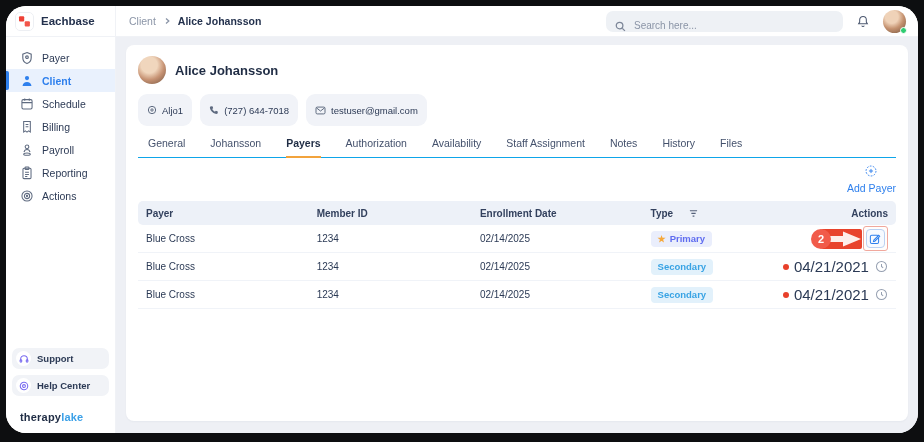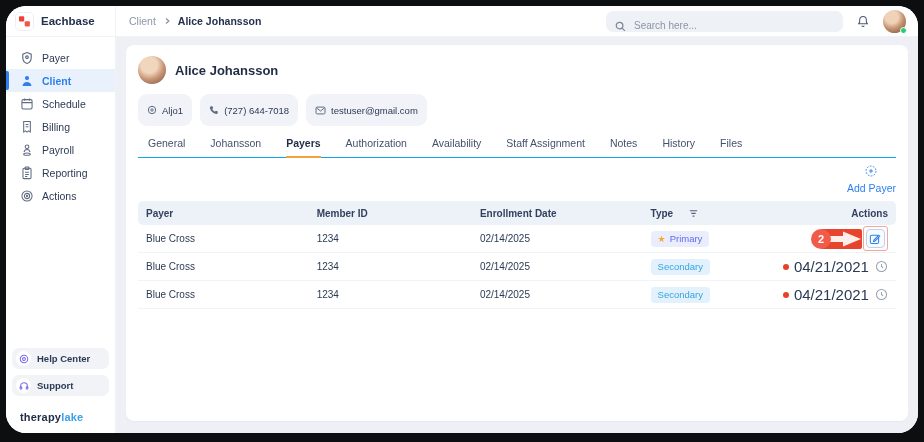--- a/index.html
+++ b/index.html
@@ -61,21 +61,21 @@
   .tab.active { color: #1f2c44; font-weight: bold; border-bottom: 2.5px solid #f2a33c; margin-bottom: -1px; }
   .panel-top { display: flex; justify-content: flex-end; margin-top: 7px; }
   .add-payer { display: flex; align-items: center; gap: 5px; color: #2f80ed; font-size: 10.5px; cursor: pointer; background: none; border: 0; font-family: inherit; padding: 0; flex-direction: column; }
   
   .table { margin-top: 7px; }
   .thead { display: flex; align-items: center; height: 24px; background: #edf1f8; border-radius: 5px; font-size: 10px; font-weight: bold; color: #33415e; padding: 0 8px; }
   .trow { display: flex; align-items: center; height: 28px; border-bottom: 1px solid #f0f3f8; font-size: 10px; color: #2b3a55; padding: 0 8px; }
   .col-payer { width: 23%; } .col-member { width: 22%; } .col-date { width: 23%; }
   .col-type { width: 17%; display: flex; align-items: center; gap: 16px; }
   .col-actions { width: 15%; display: flex; justify-content: flex-end; align-items: center; }
-  .badge { display: inline-flex; align-items: center; gap: 4px; height: 16px; padding: 0 7px; border-radius: 4px; font-size: 9.5px; font-weight: normal; }
+  .badge { display: inline-flex; align-items: center; gap: 4px; height: 16px; padding: 0 7px; border-radius: 4px; font-size: 9.5px; font-weight: bold; }
   .badge.primary { background: #eaeefc; color: #5f6cf0; }
   .badge.secondary { background: #e2f1fb; color: #38a3e4; }
   .star-icon::before { content: "★"; color: #f6a83a; font-size: 9px; }
   .dot-red { width: 6px; height: 6px; border-radius: 50%; background: #e8402a; display: inline-block; }
   .end-date { font-size: 15px; color: #2b3a55; margin: 0 6px 0 5px; }
   
   .anno-step { width: 20px; height: 20px; border-radius: 50%; background: #f15b4a; color: #fff; font-size: 11px; font-weight: bold; display: flex; align-items: center; justify-content: center; position: relative; z-index: 2; margin-right: -10px; }
   .anno-arrow { position: relative; z-index: 1; margin-right: -4px; display: flex; }
   .edit-highlight { border: 1.5px solid #f0a89d; border-radius: 3px; padding: 2px; display: flex; background: #fffdfc; }
   .edit-btn { width: 19px; height: 19px; border: 1px solid #bcd2f2; background: #f7faff; border-radius: 4px; display: flex; align-items: center; justify-content: center; cursor: pointer; padding: 0; }
@@ -193,35 +193,35 @@
               <circle cx="8" cy="8" r="3"></circle>
               <circle cx="8" cy="8" r="0.7"></circle>
             </svg>
           </span>
         <span>Actions</span>
       </div>
       <div class="side-spacer"></div>
       <div class="side-pill">
         <span class="pill-circle">
             <svg width="10" height="10" viewBox="0 0 12 12" fill="none" stroke="#7a6cf0" stroke-width="1.3">
-              <circle cx="6" cy="6" r="4.5"></circle>
-              <circle cx="6" cy="6" r="1.7"></circle>
-            </svg>
-          </span>
-        <span>Help Center</span>
+              <path d="M2 8V6a4 4 0 0 1 8 0v2"></path>
+              <rect x="1.3" y="6.8" width="2" height="3" rx="1"></rect>
+              <rect x="8.7" y="6.8" width="2" height="3" rx="1"></rect>
+            </svg>
+          </span>
+        <span>Support</span>
       </div>
       <div class="side-pill">
         <span class="pill-circle">
             <svg width="10" height="10" viewBox="0 0 12 12" fill="none" stroke="#7a6cf0" stroke-width="1.3">
-              <path d="M2 8V6a4 4 0 0 1 8 0v2"></path>
-              <rect x="1.3" y="6.8" width="2" height="3" rx="1"></rect>
-              <rect x="8.7" y="6.8" width="2" height="3" rx="1"></rect>
-            </svg>
-          </span>
-        <span>Support</span>
+              <circle cx="6" cy="6" r="4.5"></circle>
+              <circle cx="6" cy="6" r="1.7"></circle>
+            </svg>
+          </span>
+        <span>Help Center</span>
       </div>
       <div class="side-logo">
         <span class="p1">therapy</span><span class="p2">lake</span>
       </div>
     </aside>
 
     <main class="content">
       <div class="card">
 
         <div class="card-head">

